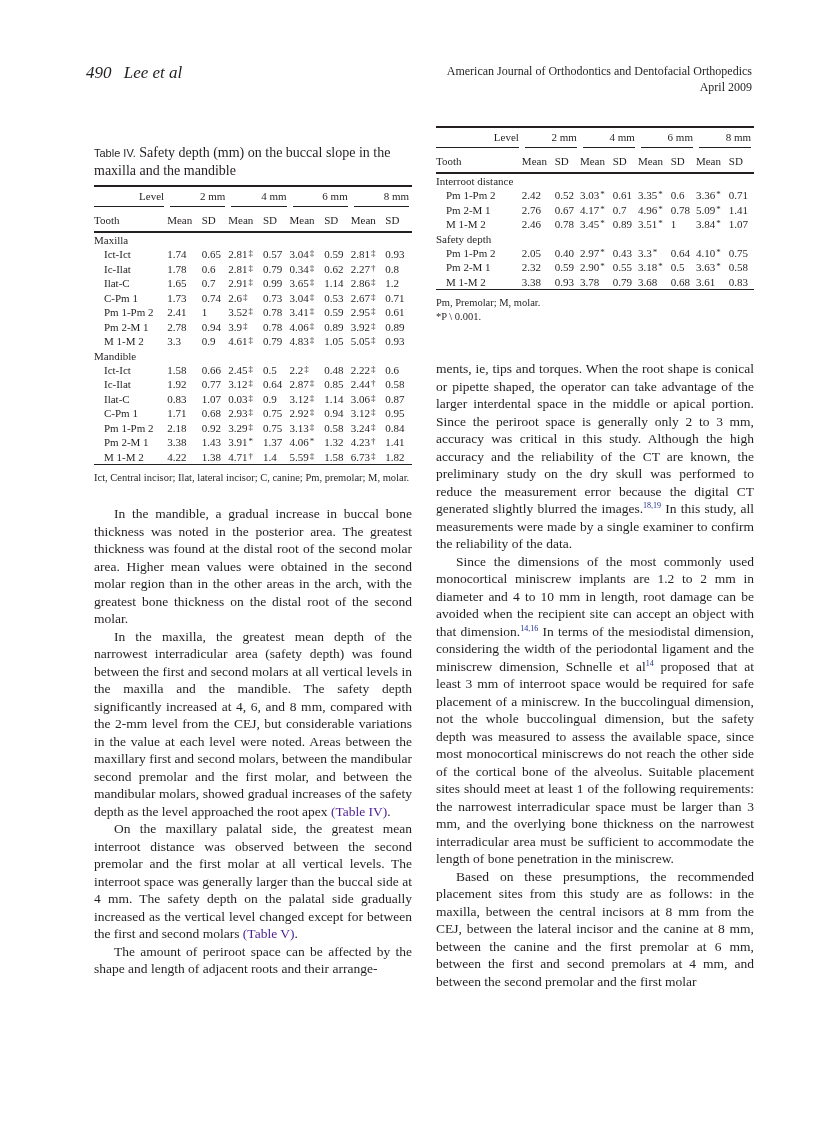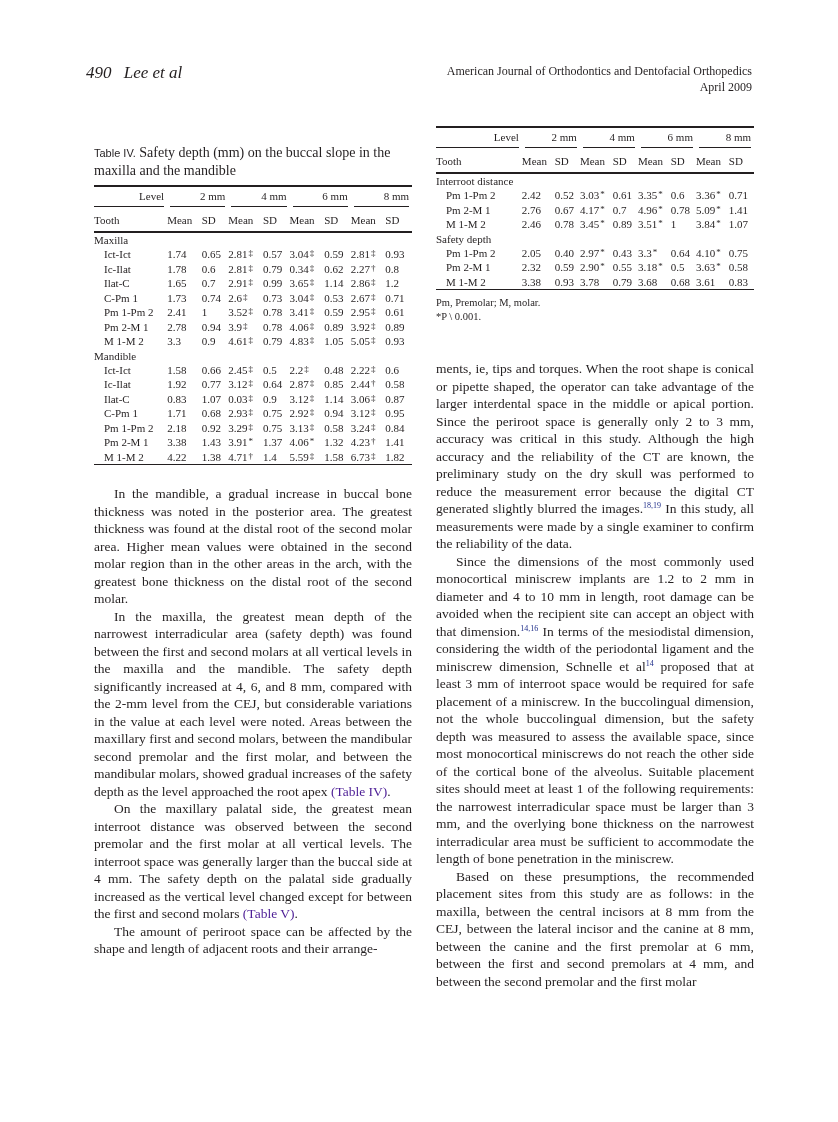--- a/index.html
+++ b/index.html
@@ -251,20 +251,21 @@
           <td>1.58</td>
           <td>6.73<span class="sig">‡</span></td>
           <td>1.82</td>
         </tr>
         <tr class="bottomline">
           <td colspan="9"></td>
         </tr>
       </tbody>
     </table>
   <div class="fn">
+    <div>Ict, Central incisor; Ilat, lateral incisor; C, canine; Pm, premolar; M, molar.</div>
   </div>
 
   <div class="body" style="margin-top:20px;">
     <p>In the mandible, a gradual increase in buccal bone thickness was noted in the posterior area. The greatest thickness was found at the distal root of the second molar area. Higher mean values were obtained in the second molar region than in the other areas in the arch, with the greatest bone thickness on the distal root of the second molar.</p>
     <p><span>In the maxilla, the greatest mean depth of the narrowest interradicular area (safety depth) was found between the first and second molars at all vertical levels in the maxilla and the mandible. The safety depth significantly increased at 4, 6, and 8 mm, compared with the 2-mm level from the CEJ, but considerable variations in the value at each level were noted. Areas between the maxillary first and second molars, between the mandibular second premolar and the first molar, and between the mandibular molars, showed gradual increases of the safety depth as the level approached the root apex</span> <span class="link">(Table IV)</span><span>.</span></p>
     <p><span>On the maxillary palatal side, the greatest mean interroot distance was observed between the second premolar and the first molar at all vertical levels. The interroot space was generally larger than the buccal side at 4 mm. The safety depth on the palatal side gradually increased as the vertical level changed except for between the first and second molars</span> <span class="link">(Table V)</span><span>.</span></p>
     <p>The amount of periroot space can be affected by the shape and length of adjacent roots and their arrange-</p>
   </div>
 </div>
 

